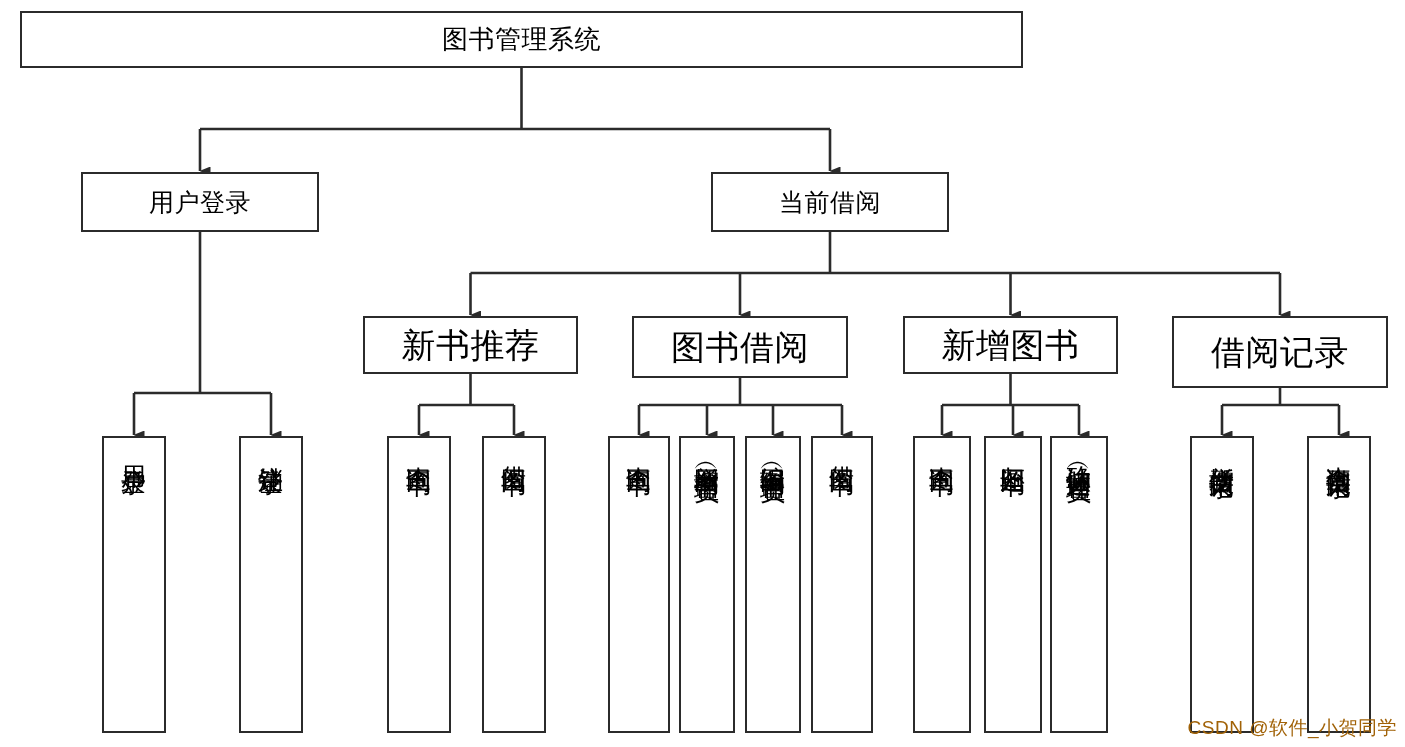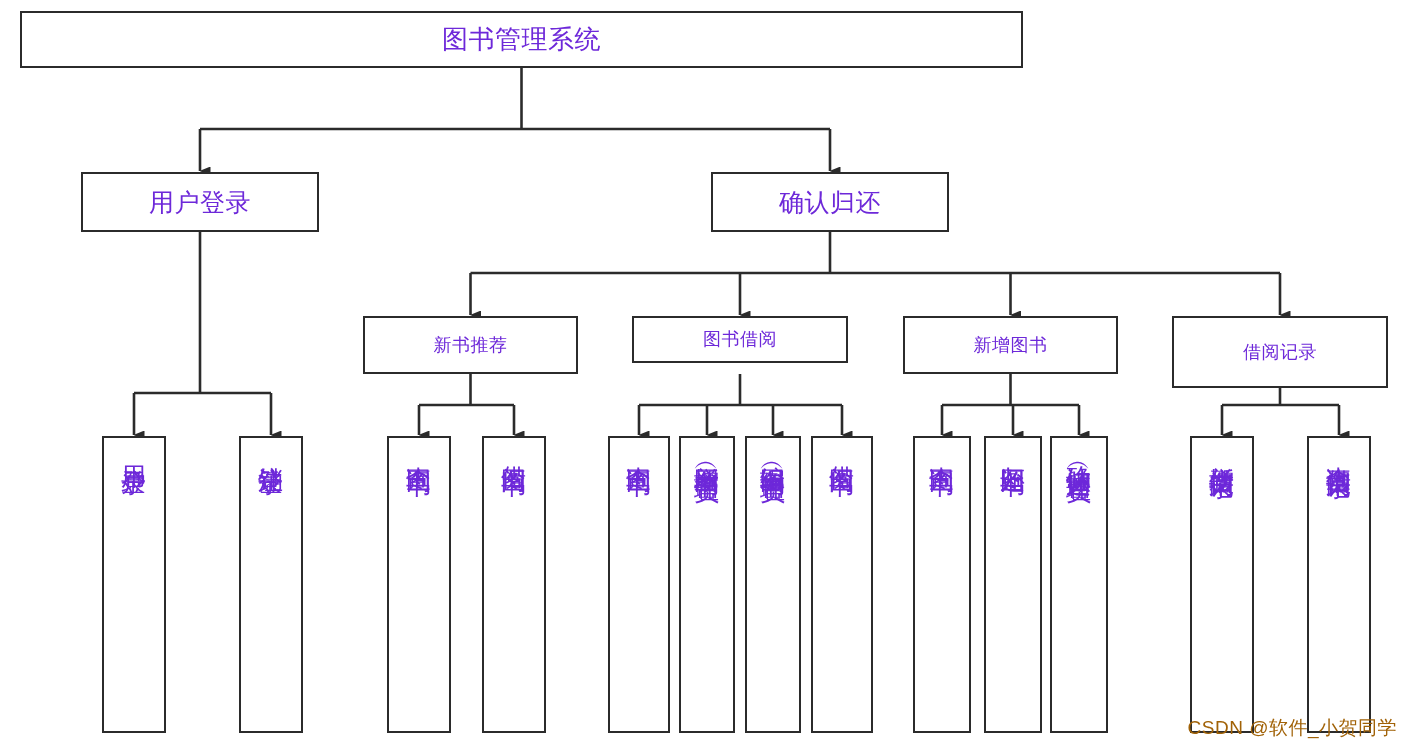--- a/index.html
+++ b/index.html
@@ -28,32 +28,32 @@
     pointer-events: none;
   }
   .node {
     position: absolute;
     box-sizing: border-box;
     background: #ffffff;
     border: 2px solid #2b2b2b;
     display: flex;
     align-items: center;
     justify-content: center;
-    color: #6d28d9;
+    color: #000000;
   }
   .node-label {
     font-size: 25px;
     line-height: 1.12;
     letter-spacing: 0.5px;
     white-space: nowrap;
     text-align: center;
   }
   .node.level-0 .node-label { font-size: 26px; }
   .node.level-1 .node-label { font-size: 25px; }
-  .node.level-2 .node-label { font-size: 18px; }
+  .node.level-2 .node-label { font-size: 34px; }
   .node.leaf {
     align-items: flex-start;
     padding-top: 8px;
   }
   .node.leaf .node-label {
     writing-mode: vertical-rl;
     text-orientation: upright;
     font-size: 25px;
     line-height: 1.28;
     letter-spacing: 2px;
@@ -118,26 +118,26 @@
   </svg>
 
   <div id="node-layer">
       <div class="node level-0" style="left: 20px; top: 11px; width: 1003px; height: 57px;">
         <span class="node-label">图书管理系统</span>
       </div>
       <div class="node level-1" style="left: 81px; top: 172px; width: 238px; height: 60px;">
         <span class="node-label">用户登录</span>
       </div>
       <div class="node level-1" style="left: 711px; top: 172px; width: 238px; height: 60px;">
-        <span class="node-label">确认归还</span>
+        <span class="node-label">当前借阅</span>
       </div>
       <div class="node level-2" style="left: 363px; top: 316px; width: 215px; height: 58px;">
         <span class="node-label">新书推荐</span>
       </div>
-      <div class="node level-2" style="left: 632px; top: 316px; width: 216px; height: 47px;">
+      <div class="node level-2" style="left: 632px; top: 316px; width: 216px; height: 62px;">
         <span class="node-label">图书借阅</span>
       </div>
       <div class="node level-2" style="left: 903px; top: 316px; width: 215px; height: 58px;">
         <span class="node-label">新增图书</span>
       </div>
       <div class="node level-2" style="left: 1172px; top: 316px; width: 216px; height: 72px;">
         <span class="node-label">借阅记录</span>
       </div>
       <div class="node level-3 leaf" style="left: 102px; top: 436px; width: 64px; height: 297px;">
         <span class="node-label">用户登录</span>

